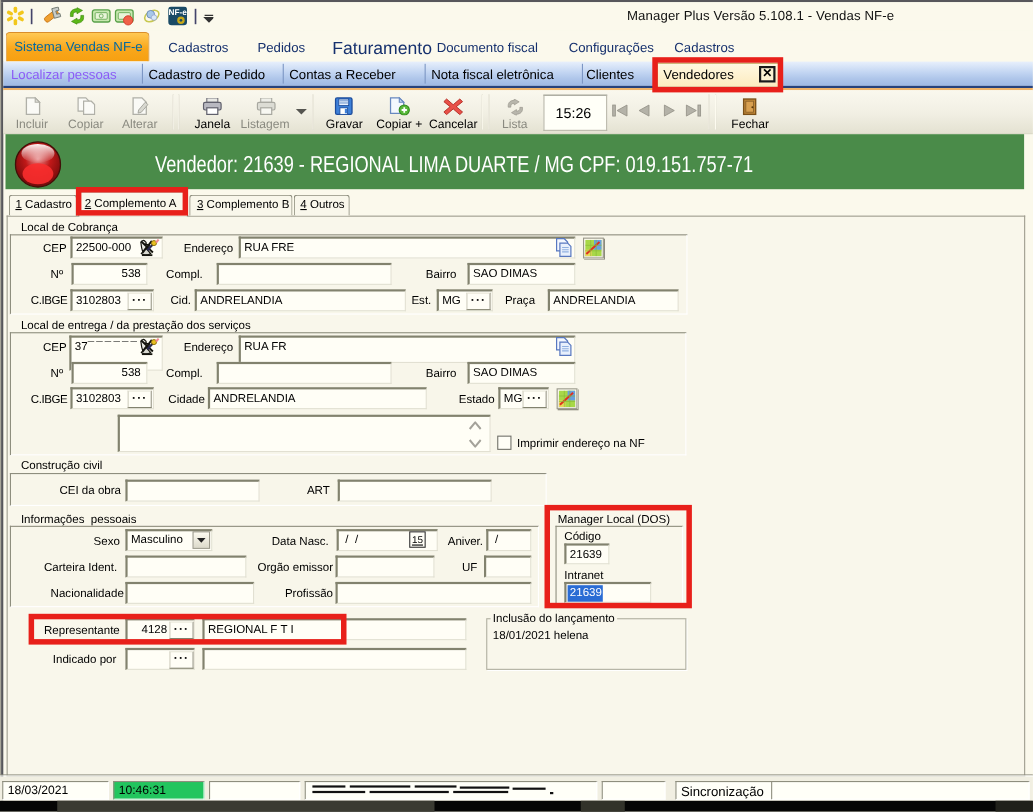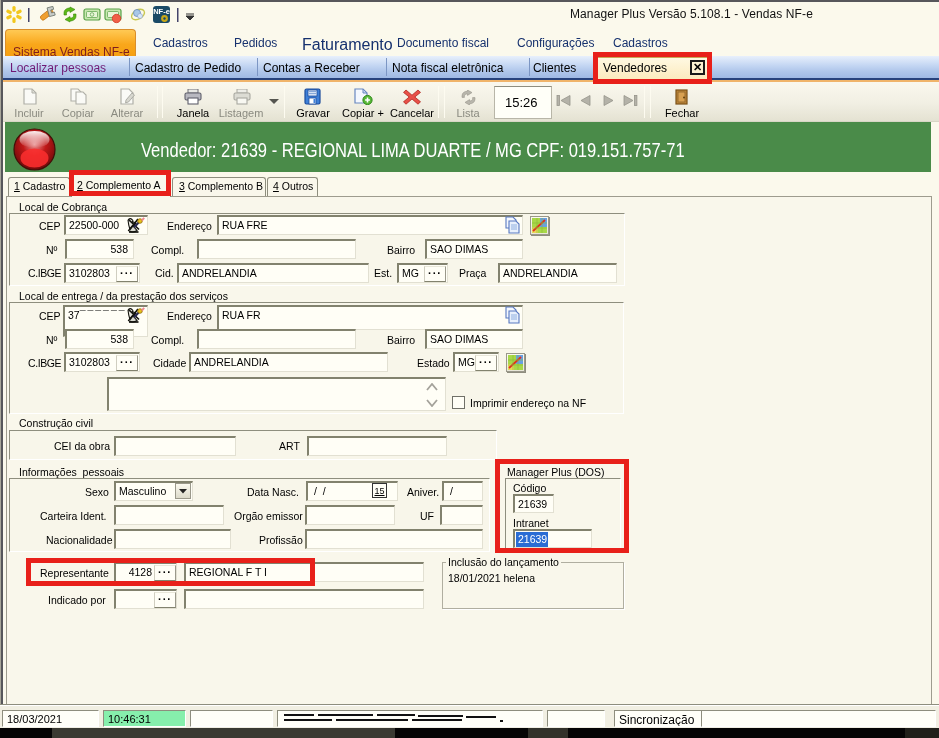--- a/index.html
+++ b/index.html
@@ -69,36 +69,36 @@
     <text x="8.5" y="8" font-size="7.5" fill="#fff" text-anchor="middle" font-family="Liberation Sans" font-weight="bold">NF-e</text>
     <circle cx="11.5" cy="12.5" r="3.4" fill="#C8A818"></circle>
     <circle cx="11.5" cy="12.5" r="1.2" fill="#1A4A66"></circle>
   </g>
   <rect x="173" y="2" width="1.5" height="14" fill="#44446A"></rect>
   <path d="M182 8 h8 M182 10 l4 4 l4 -4 z" stroke="#333" fill="#333"></path>
 </svg>
 
 <div class="ab" style="left:3px;top:28px;width:936px;height:28px;background:#FBF9EC"></div>
 <div class="ab" style="left:5px;top:29px;width:131px;height:27px;background:linear-gradient(#FFC954,#F9A71B 55%,#F6A011);border:1px solid #D98E2B;border-bottom:none;border-radius:4px 4px 0 0"></div>
-<div class="ab" style="left:13px;top:45px;font-size:12px;color:#7f1d1d">Sistema Vendas NF-e</div>
+<div class="ab" style="left:13px;top:35px;font-size:12px;color:#0369a1">Sistema Vendas NF-e</div>
 <div class="ab" style="top:36px;left:153px;font-size:12px;color:#16316E">Cadastros</div>
 <div class="ab" style="top:36px;left:234px;font-size:12px;color:#16316E">Pedidos</div>
 <div class="ab" style="top:36px;left:302px;font-size:16px;color:#16316E">Faturamento</div>
 <div class="ab" style="top:36px;left:397px;font-size:12px;color:#16316E">Documento fiscal</div>
 <div class="ab" style="top:36px;left:517px;font-size:12px;color:#16316E">Configurações</div>
 <div class="ab" style="top:36px;left:613px;font-size:12px;color:#16316E">Cadastros</div>
 
 <div class="ab" style="left:3px;top:56px;width:936px;height:22px;background:linear-gradient(#E8F0FC,#C2D5F2 45%,#AFC6EA 70%,#9FB9E4)"></div>
 <div class="ab" style="left:3px;top:78px;width:936px;height:2px;background:#27427C"></div>
 <div class="ab" style="left:3px;top:80px;width:936px;height:2px;background:#F0B46A"></div>
 <div class="ab" style="left:129px;top:58px;width:1px;height:18px;background:#7C96C4"></div>
 <div class="ab" style="left:257px;top:58px;width:1px;height:18px;background:#7C96C4"></div>
 <div class="ab" style="left:386px;top:58px;width:1px;height:18px;background:#7C96C4"></div>
 <div class="ab" style="left:529px;top:58px;width:1px;height:18px;background:#7C96C4"></div>
-<div class="ab" style="top:61px;left:10px;font-size:12px;color:#701a75">Localizar pessoas</div>
+<div class="ab" style="top:61px;left:10px;font-size:12px;color:#8b5cf6">Localizar pessoas</div>
 <div class="ab" style="top:61px;left:135px;font-size:12px;color:#000">Cadastro de Pedido</div>
 <div class="ab" style="top:61px;left:263px;font-size:12px;color:#000">Contas a Receber</div>
 <div class="ab" style="top:61px;left:392px;font-size:12px;color:#000">Nota fiscal eletrônica</div>
 <div class="ab" style="top:61px;left:533px;font-size:12px;color:#000">Clientes</div>
 
 <div class="ab" style="left:597px;top:57px;width:112px;height:23px;background:linear-gradient(#FFF8E2,#FCEBBE);border:1px solid #C8A858"></div>
 <div class="ab" style="top:61px;left:603px;font-size:12px;color:#000">Vendedores</div>
 <div class="ab" style="left:690px;top:60px;width:15px;height:15px;background:#FCF2D2;border:2px solid #1A1A1A;color:#000;font-size:11px;font-weight:700;text-align:center;line-height:11px">✕</div>
 <div class="redbox" style="left:593px;top:52px;width:119px;height:32px"></div>
 
@@ -355,21 +355,21 @@
 <div class="f" style="left:114px;top:505px;width:110px;height:20px"></div>
 <div class="lbl" style="left:234px;top:510px">Orgão emissor</div>
 <div class="f" style="left:305px;top:505px;width:90px;height:20px"></div>
 <div class="lbl" style="left:420px;top:510px">UF</div>
 <div class="f" style="left:440px;top:505px;width:43px;height:20px"></div>
 <div class="lbl" style="left:46px;top:534px">Nacionalidade</div>
 <div class="f" style="left:114px;top:529px;width:117px;height:20px"></div>
 <div class="lbl" style="left:259px;top:534px">Profissão</div>
 <div class="f" style="left:305px;top:529px;width:178px;height:20px"></div>
 
-<div class="lbl" style="left:507px;top:466px">Manager Plus (DOS)</div>
+<div class="lbl" style="left:507px;top:466px">Manager Local (DOS)</div>
 <div class="ab" style="left:505px;top:478px;width:116px;height:71px;border:1px solid;border-color:#8E8E7E #FFF #FFF #8E8E7E"></div>
 <div class="lbl" style="left:513px;top:482px">Código</div>
 <div class="f fv" style="left:513px;top:494px;width:41px;height:19px">21639</div>
 <div class="lbl" style="left:513px;top:517px">Intranet</div>
 <div class="f" style="left:513px;top:529px;width:79px;height:19px"><span style="background:#2A6CD4;color:#fff;padding:1px 1px 2px 2px;display:inline-block;margin:1px 0 0 1px">21639</span></div>
 <div class="redbox" style="left:495px;top:459px;width:134px;height:94px"></div>
 
 <div class="lbl" style="left:40px;top:567px">Representante</div>
 <div class="f" style="left:114px;top:562px;width:63px;height:20px;text-align:right;padding:2px 24px 0 0">4128</div>
 <div class="dots" style="left:154px;top:565px">···</div>
@@ -383,21 +383,21 @@
 <div class="ab" style="left:442px;top:562px;width:182px;height:47px;border:1px solid #B0AEA0;box-shadow:1px 1px 0 #FFF"></div>
 <div class="lbl" style="left:446px;top:556px;background:#F9F7EB;padding:0 2px">Inclusão do lançamento</div>
 <div class="lbl" style="left:448px;top:572px">18/01/2021 helena</div>
 </div>
 
 <div id="statusbar">
 <div class="ab" style="left:0;top:704px;width:939px;height:1px;background:#8E8E7E"></div>
 <div class="ab" style="left:0;top:705px;width:939px;height:1px;background:#FFFFFF"></div>
 <div class="ab" style="left:0;top:706px;width:939px;height:22px;background:#F1EFE2"></div>
 <div class="ab" style="left:2px;top:710px;width:97px;height:17px;background:#FFFFF8;border:1px solid;border-color:#8E8E7E #FFF #FFF #8E8E7E;font-size:11px;padding:2px 0 0 4px">18/03/2021</div>
-<div class="ab" style="left:103px;top:710px;width:83px;height:17px;background:#86efac;border:1px solid;border-color:#8E8E7E #FFF #FFF #8E8E7E;font-size:11px;padding:2px 0 0 4px">10:46:31</div>
+<div class="ab" style="left:103px;top:710px;width:83px;height:17px;background:#22c55e;border:1px solid;border-color:#8E8E7E #FFF #FFF #8E8E7E;font-size:11px;padding:2px 0 0 4px">10:46:31</div>
 <div class="ab" style="left:190px;top:710px;width:83px;height:17px;background:#FFFFF8;border:1px solid;border-color:#8E8E7E #FFF #FFF #8E8E7E"></div>
 <div class="ab" style="left:277px;top:710px;width:266px;height:17px;background:#FFFFF8;border:1px solid;border-color:#8E8E7E #FFF #FFF #8E8E7E;overflow:hidden">
   <div class="ab" style="left:6px;top:3px;width:30px;height:2px;background:#111"></div>
   <div class="ab" style="left:40px;top:3px;width:55px;height:2px;background:#111"></div>
   <div class="ab" style="left:99px;top:3px;width:38px;height:2px;background:#111"></div>
   <div class="ab" style="left:6px;top:8px;width:48px;height:2px;background:#111"></div>
   <div class="ab" style="left:58px;top:8px;width:72px;height:2px;background:#111"></div>
   <div class="ab" style="left:134px;top:8px;width:50px;height:2px;background:#111"></div>
   <div class="ab" style="left:140px;top:4px;width:45px;height:2px;background:#111"></div>
   <div class="ab" style="left:188px;top:5px;width:30px;height:2px;background:#111"></div>

